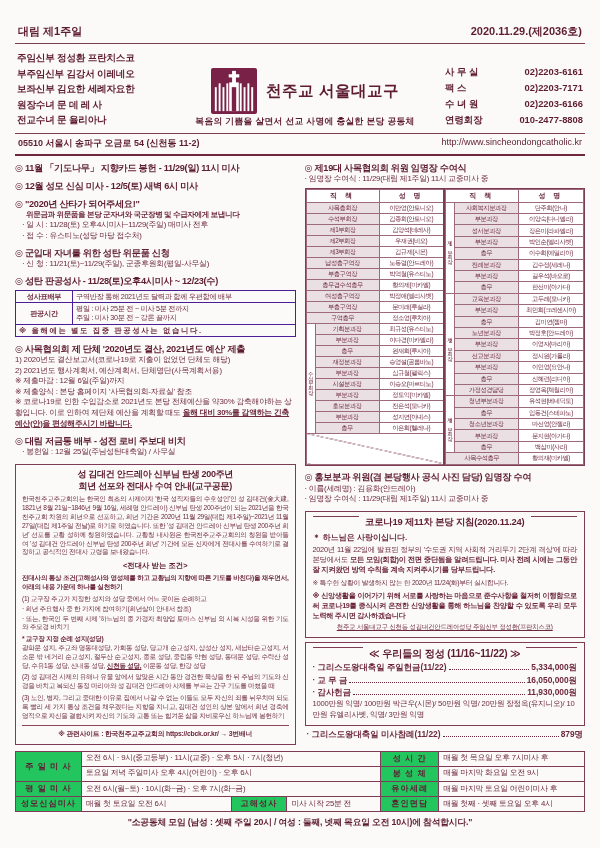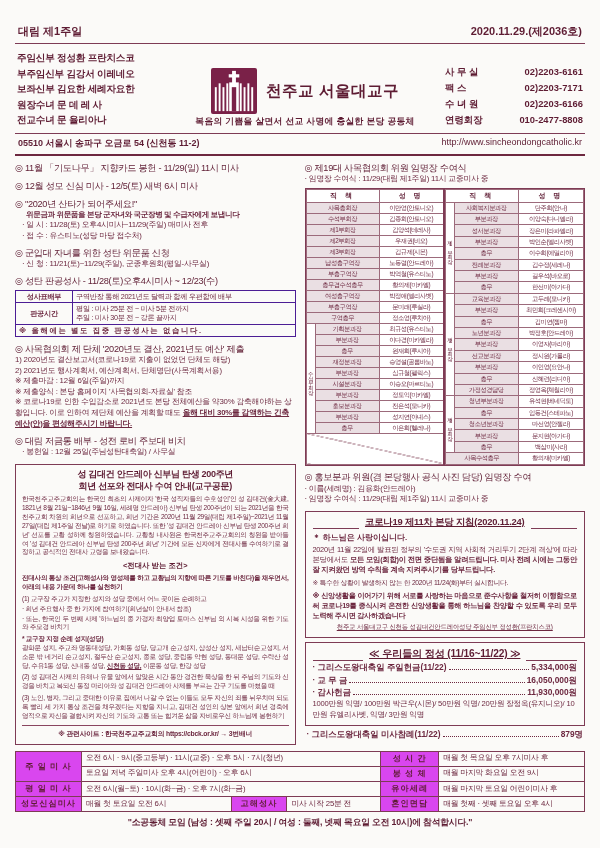--- a/index.html
+++ b/index.html
@@ -20,21 +20,21 @@
   .logo{width:46px;height:46px;flex:0 0 auto;}
   .names{font-size:15.5px;font-weight:bold;color:#5e1c33;line-height:1.25;letter-spacing:0.5px;white-space:nowrap;}
   .motto{font-size:8.8px;font-weight:bold;margin-top:2px;letter-spacing:0.3px;color:#5e1c33;}
   .contacts{width:138px;font-size:9.4px;font-weight:bold;line-height:1.7;color:#5e1c33;}
   .contacts .crow{display:flex;justify-content:space-between;white-space:nowrap;}
   .mast-addr{display:flex;justify-content:space-between;font-size:9px;padding:3.5px 3px;color:#5e1c33;}
   
   .cols{display:flex;gap:9px;margin-top:7px;}
   .col{width:50%;box-sizing:border-box;}
   .sec{margin-bottom:6.5px;}
-  .sec-title{font-size:9.2px;font-weight:normal;color:#5e1c33;letter-spacing:-0.3px;line-height:1.25;}
+  .sec-title{font-size:9.2px;font-weight:bold;color:#5e1c33;letter-spacing:-0.3px;line-height:1.25;}
   .ln{font-size:7.8px;line-height:1.35;letter-spacing:-0.2px;}
   .ind{margin-left:7px;}
   .subb{font-size:7.6px;font-weight:bold;margin-left:11px;letter-spacing:-0.4px;}
   
   table{border-collapse:collapse;}
   .sacr{width:100%;margin-top:2px;font-size:7.2px;}
   .sacr td{border:1px solid #4c1d95;padding:1px 3px;line-height:1.3;letter-spacing:-0.3px;}
   .sacr .k{width:50px;text-align:center;font-weight:bold;}
   .sacr .foot{font-weight:bold;letter-spacing:1.6px;font-size:7.4px;}
   .u{text-decoration:underline;}
@@ -51,36 +51,36 @@
   .ctable th{border:0.8px solid #9c6a7b;font-size:7px;letter-spacing:3px;padding:1px 0;color:#5e1c33;}
   .ctable td{border:0.8px solid #9c6a7b;height:10px;padding:0 1px;text-align:center;white-space:nowrap;
              overflow:hidden;letter-spacing:-0.5px;line-height:1;}
   .ctable td.role{background:#eadfe3;}
   .ctable td.gcell{writing-mode:vertical-rl;text-orientation:upright;font-size:5.6px;padding:0;letter-spacing:-1px;background:#fff;}
   .ctable td.diag{background:
       linear-gradient(to top right,transparent 49.4%,#9c6a7b 49.4%,#9c6a7b 50.6%,transparent 50.6%);}
   .cg{width:9px;}.crl{width:64px;}
   
   .box{border:1.6px solid #7e3b55;padding:4px 7px 5px;margin-top:4px;}
-  .box-title{display:flex;align-items:flex-end;gap:6px;font-size:9.4px;font-weight:bold;color:#5e1c33;letter-spacing:-0.2px;text-decoration:underline;}
+  .box-title{display:flex;align-items:flex-start;gap:6px;font-size:9.4px;font-weight:bold;color:#5e1c33;letter-spacing:-0.2px;}
   .box-title::before,.box-title::after{content:"";flex:1;border-top:1.2px solid #7e3b55;}
   .cv0{font-size:8px;font-weight:bold;margin-top:3px;}
   .cvp{font-size:7.4px;line-height:1.35;text-align:justify;letter-spacing:-0.3px;margin-top:2px;}
   .cvn1{font-size:6.8px;margin-top:3px;letter-spacing:-0.3px;}
   .cvn2{font-size:7.2px;font-weight:bold;line-height:1.35;margin-top:3px;letter-spacing:-0.3px;text-align:justify;}
   .sign{font-size:6.4px;text-decoration:underline;text-align:center;margin-top:3px;letter-spacing:-0.2px;}
   
   .orow{display:flex;align-items:baseline;font-size:8.4px;font-weight:bold;line-height:1.45;white-space:nowrap;}
   .leader{flex:1;border-bottom:1.4px dotted #6d2840;margin:0 2px 2px;min-width:8px;}
   .odetail{font-size:7.6px;line-height:1.4;margin-top:1px;letter-spacing:-0.2px;}
   .attend{display:flex;align-items:baseline;font-size:8.4px;font-weight:bold;margin-top:3px;padding:0 2px;white-space:nowrap;}
   
   .mass{width:100%;margin-top:6px;font-size:7.8px;}
   .mass td{border:1.2px solid #7e3b55;padding:1.5px 4px;line-height:1.35;letter-spacing:-0.2px;white-space:nowrap;overflow:hidden;}
-  .mass .lab{background:#d946ef;font-weight:bold;text-align:center;letter-spacing:1px;font-size:8.2px;color:#5e1c33;padding:1.5px 2px;}
+  .mass .lab{background:#22c55e;font-weight:bold;text-align:center;letter-spacing:1px;font-size:8.2px;color:#5e1c33;padding:1.5px 2px;}
   .footer-line{text-align:center;font-size:8.8px;font-weight:bold;margin-top:5px;color:#5e1c33;letter-spacing:-0.2px;}
 </style>
 </head>
 <body>
 
 <div class="page">
 
   <div class="mast-top">
     <span>대림 제1주일</span>
     <span>2020.11.29.(제2036호)</span>

